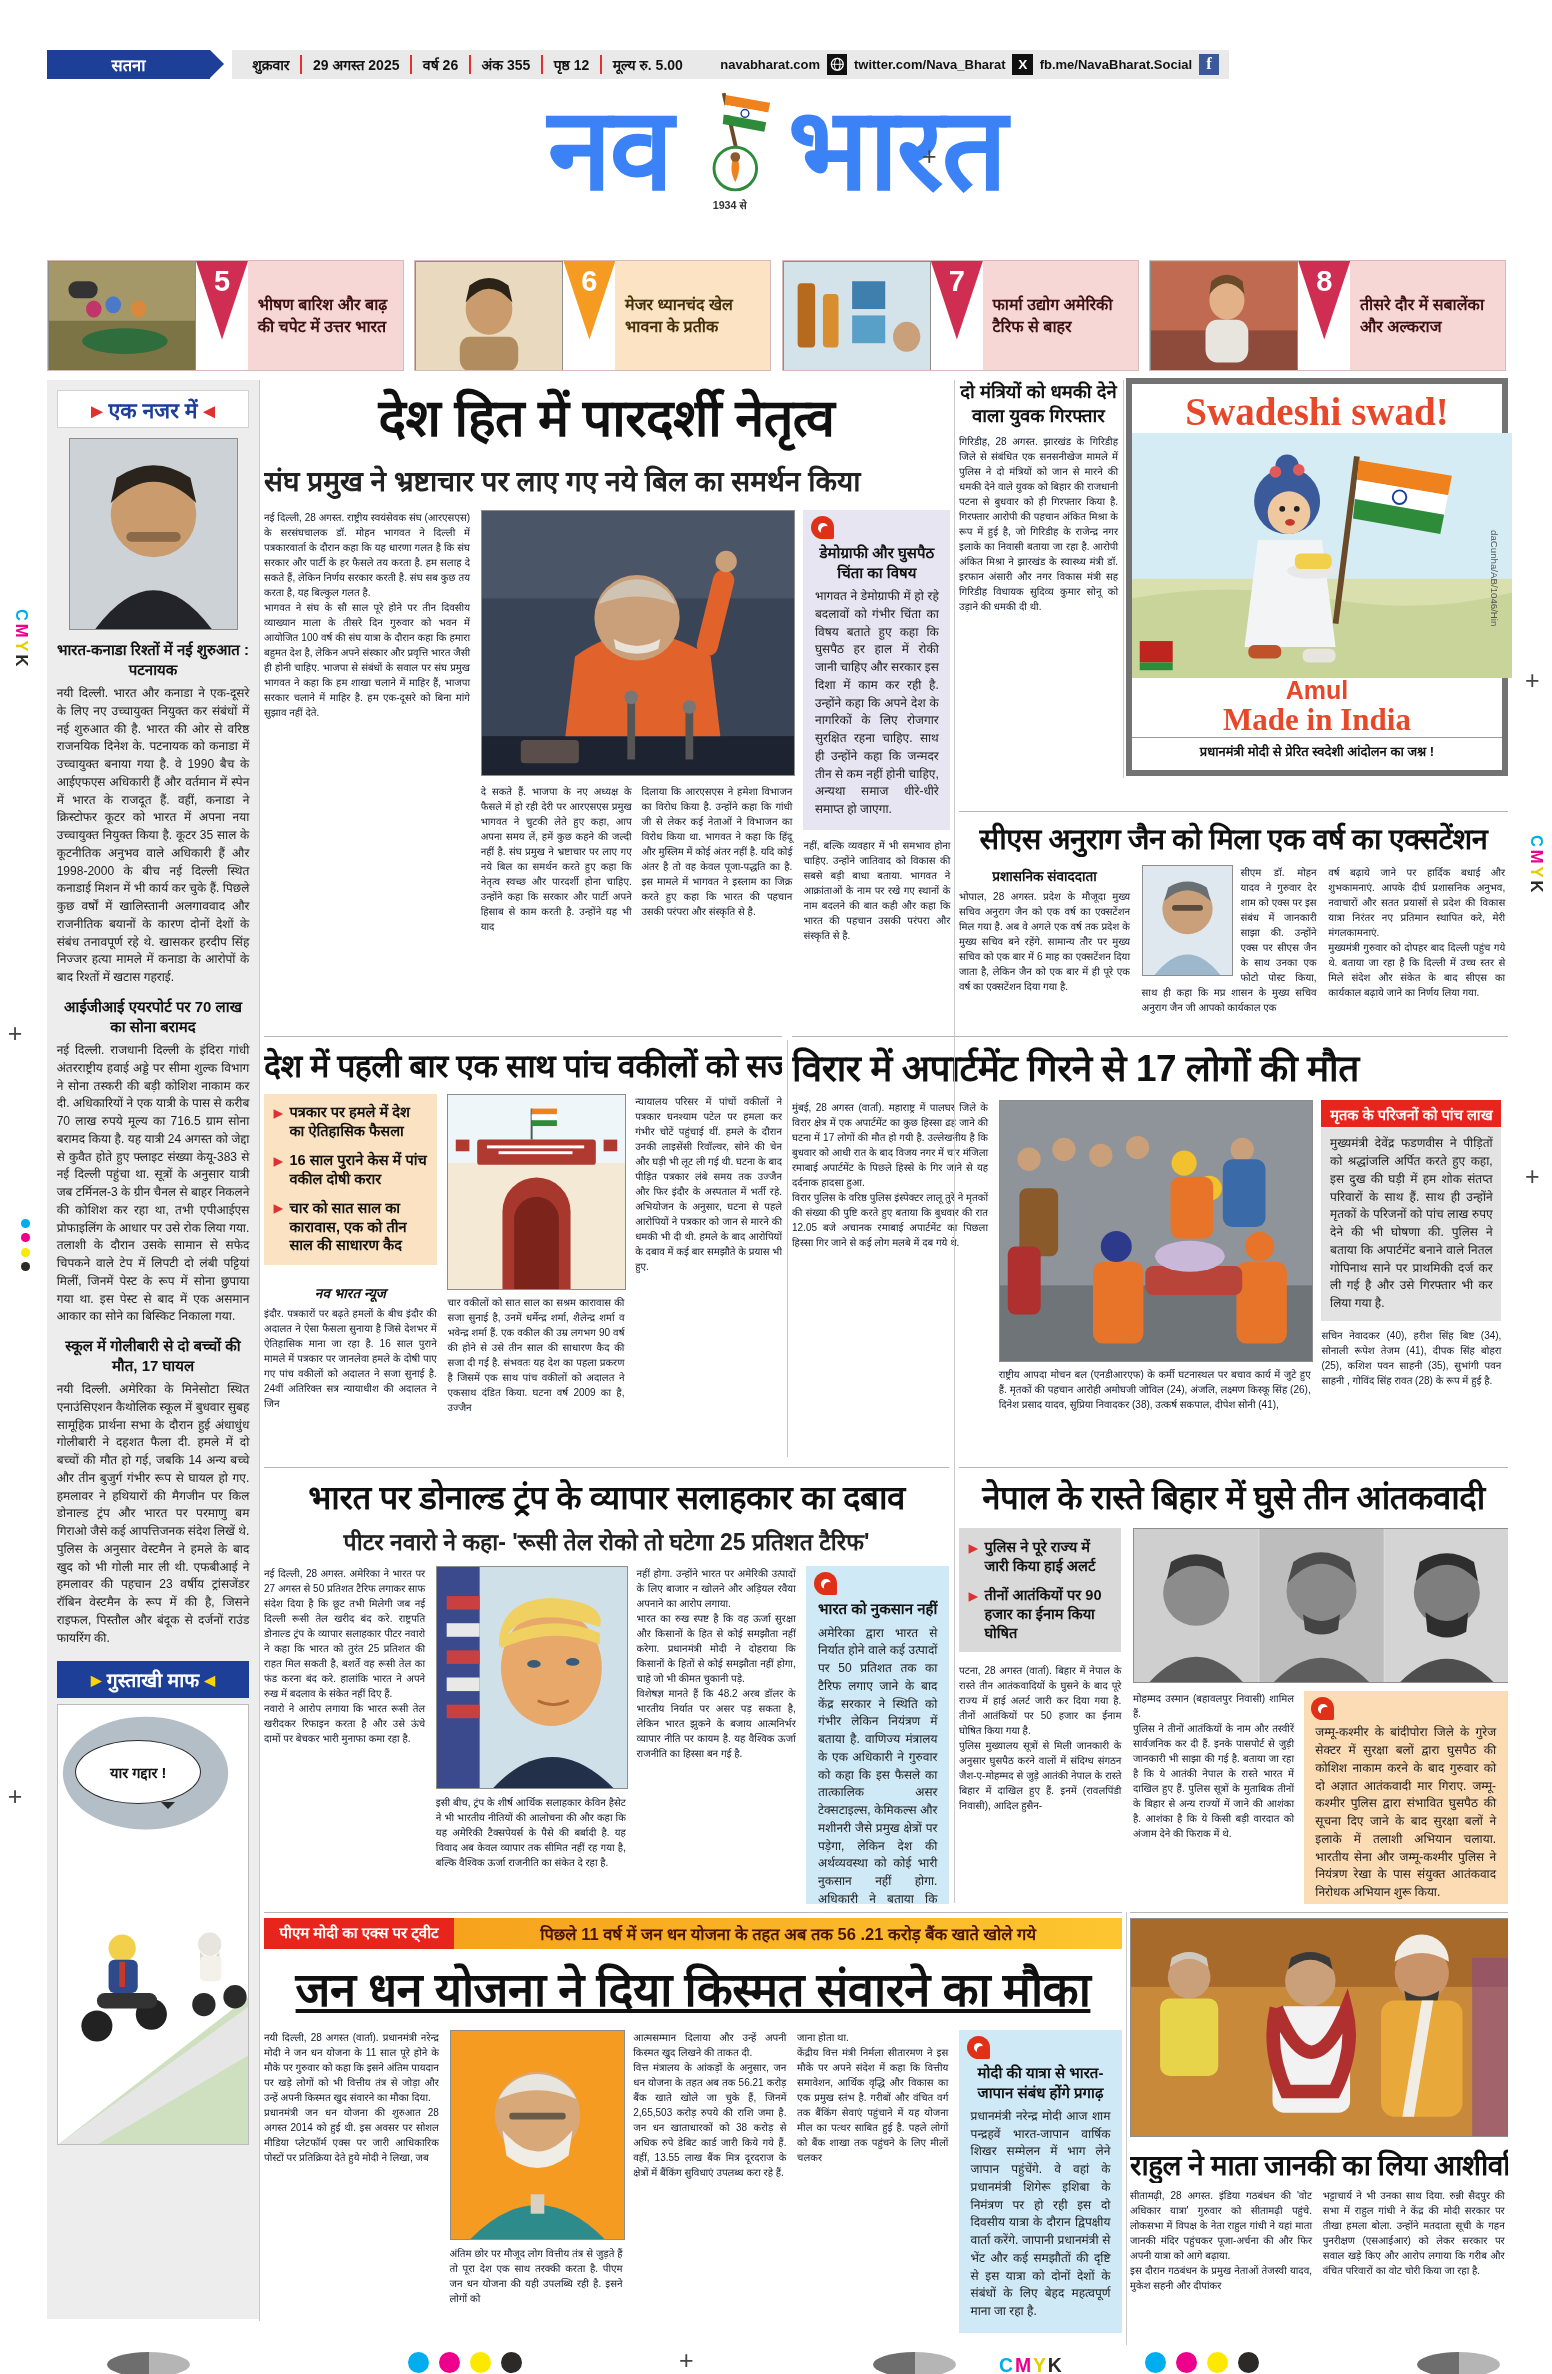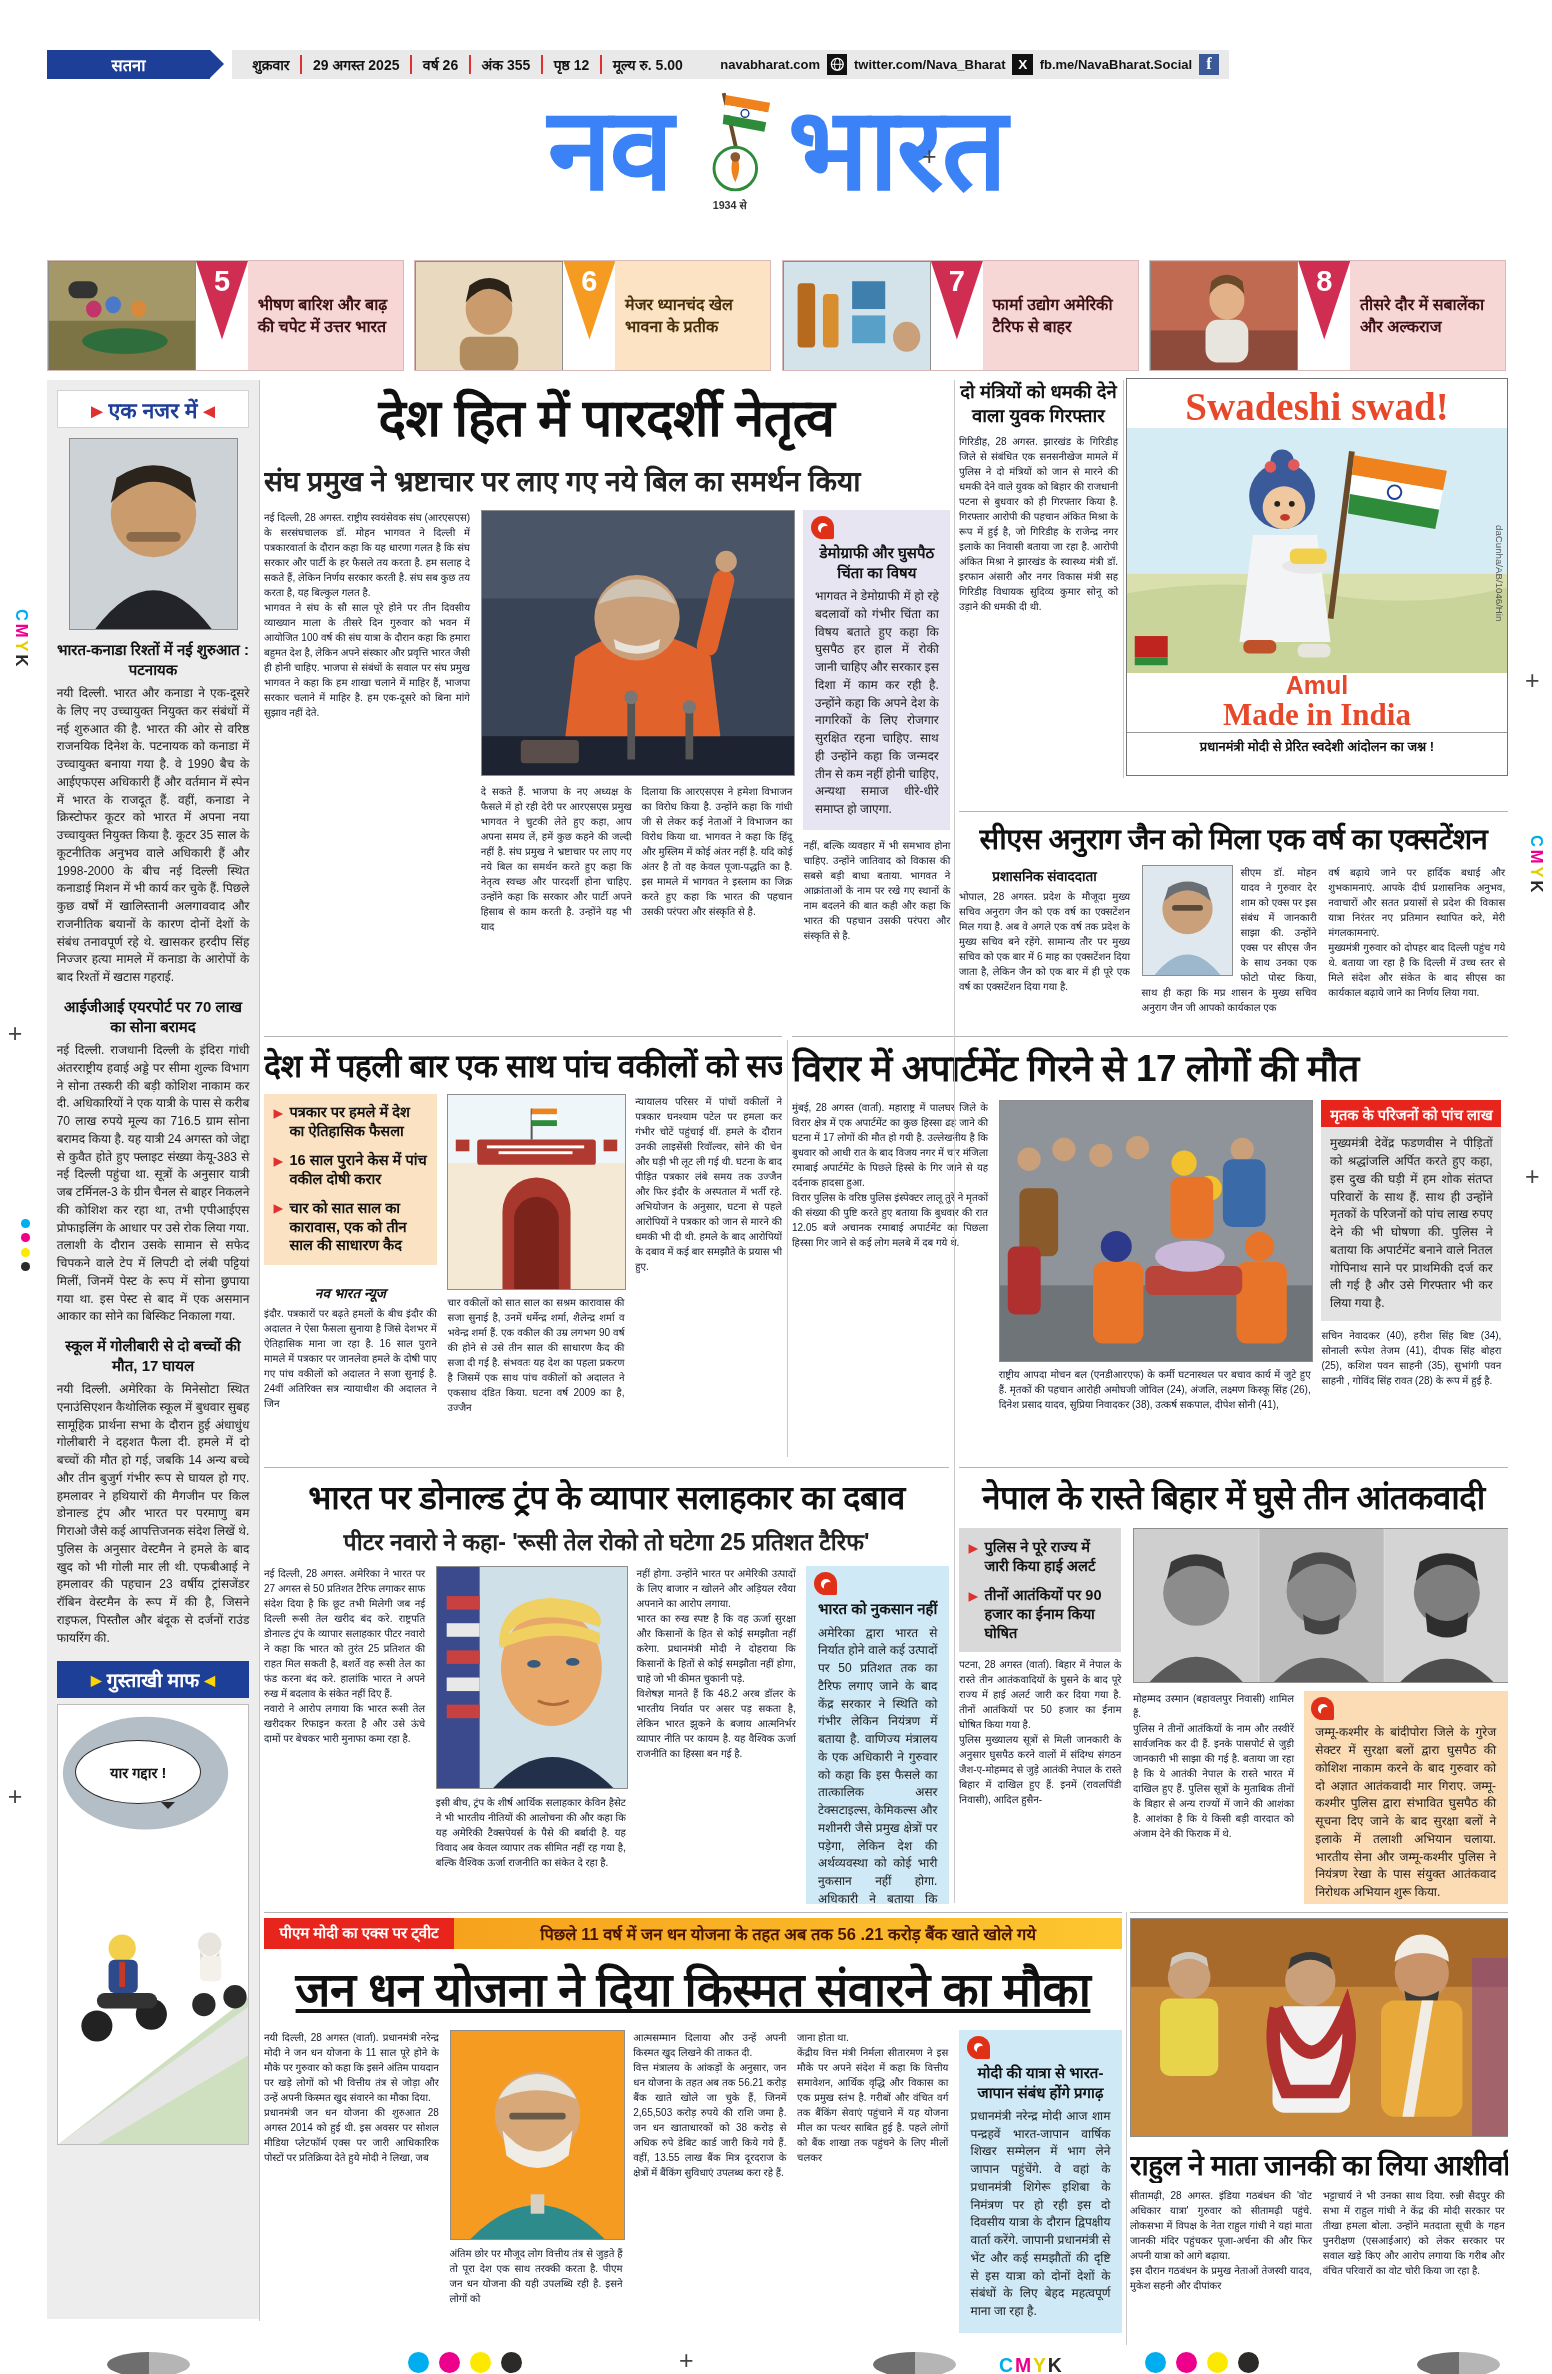--- a/index.html
+++ b/index.html
@@ -67,21 +67,21 @@
   .bul .tri{font-size:11.6px;padding-top:1.9px;}
   .bg-bpeach{background:#fbe2c2;}
   .bg-bgray{background:#d9d9d9;}
   
   .lbl-red{background:#e8251d;color:#fff;font-weight:bold;font-size:15px;padding:3.9px 15.5px;}
   .banner-y{background:linear-gradient(90deg,#f6a21d,#fdc630);color:#4a1500;font-weight:bold;font-size:16.5px;padding:3.9px 17.5px;flex:1;text-align:center;}
   
   .ph{border:1px solid #8d8d8d;position:relative;overflow:hidden;background:#ddd;}
   .ph svg{display:block;width:100%;height:100%;}
   
-  .amul{border:1px solid #737373;background:#fff;position:relative;}
+  .amul{border:6px solid #737373;background:#fff;position:relative;}
   .amul-title{color:#e8482a;font-family:"Liberation Serif",serif;font-weight:bold;font-size:39px;text-align:center;line-height:1.05;padding-top:7.8px;}
   .amul-brand{color:#e8482a;font-weight:bold;font-size:25px;text-align:center;line-height:1;}
   .amul-made{color:#e8482a;font-family:"Liberation Serif",serif;font-weight:bold;font-size:31px;text-align:center;line-height:1.1;}
   .amul-cap{border-top:1px solid #999;font-size:13px;font-weight:bold;text-align:center;padding:3.9px 1.9px;}
   .amul-credit{position:absolute;right:1.9px;top:146px;writing-mode:vertical-rl;font-size:9.7px;color:#555;}
   
   .plus{color:#444;font-size:25px;font-weight:normal;line-height:1;}
   .oval{width:83px;height:25px;border-radius:50%;background:linear-gradient(90deg,#6e6e6e 50%,#b5b5b5 50%);}
   .dots{display:flex;gap:9.7px;align-items:center;}
   .dot{width:21.3px;height:21.3px;border-radius:50%;}
@@ -488,21 +488,21 @@
         <div class="bullets bg-bgray">
           <div class="bul">
               <span class="tri">▶</span>
               <span>पुलिस ने पूरे राज्य में जारी किया हाई अलर्ट</span>
             </div>
           <div class="bul" style="margin-bottom:0;">
               <span class="tri">▶</span>
               <span>तीनों आतंकियों पर 90 हजार का ईनाम किया घोषित</span>
             </div>
         </div>
-        <div class="bt j" style="margin-top:5px;">पटना, 28 अगस्त (वार्ता). बिहार में नेपाल के रास्ते तीन आतंकवादियों के घुसने के बाद पूरे राज्य में हाई अलर्ट जारी कर दिया गया है. तीनों आतंकियों पर 50 हजार का ईनाम घोषित किया गया है.
+        <div class="bt j" style="margin-top:11px;">पटना, 28 अगस्त (वार्ता). बिहार में नेपाल के रास्ते तीन आतंकवादियों के घुसने के बाद पूरे राज्य में हाई अलर्ट जारी कर दिया गया है. तीनों आतंकियों पर 50 हजार का ईनाम घोषित किया गया है.
 पुलिस मुख्यालय सूत्रों से मिली जानकारी के अनुसार घुसपैठ करने वालों में संदिग्ध संगठन जैश-ए-मोहम्मद से जुड़े आतंकी नेपाल के रास्ते बिहार में दाखिल हुए हैं. इनमें (रावलपिंडी निवासी), आदिल हुसैन-</div>
       </div>
       <div style="width:375px;">
         <div class="ph" style="width:375px;height:153px;">
           <svg viewBox="0 0 386 158" preserveAspectRatio="none" aria-hidden="true">
             <rect width="128" height="158" fill="#cfcfcf"></rect>
               <circle cx="64" cy="66" r="34" fill="#8c8c8c"></circle>
               <path d="M34 52 q30 -28 60 0 l-4 -18 q-26 -16 -52 0 Z" fill="#3a3a3a"></path>
               <path d="M16 158 q48 -52 96 0 Z" fill="#5a5a5a"></path>
             <rect x="129" width="128" height="158" fill="#bdbdbd"></rect>

